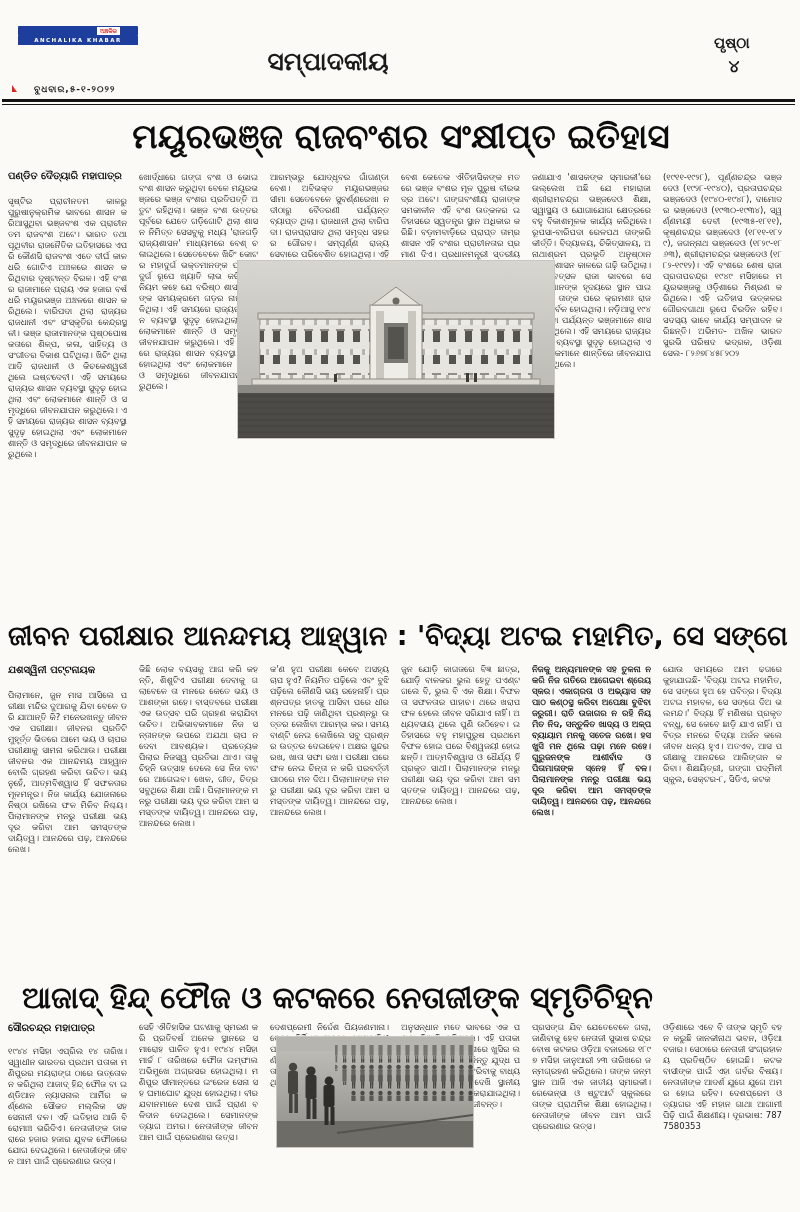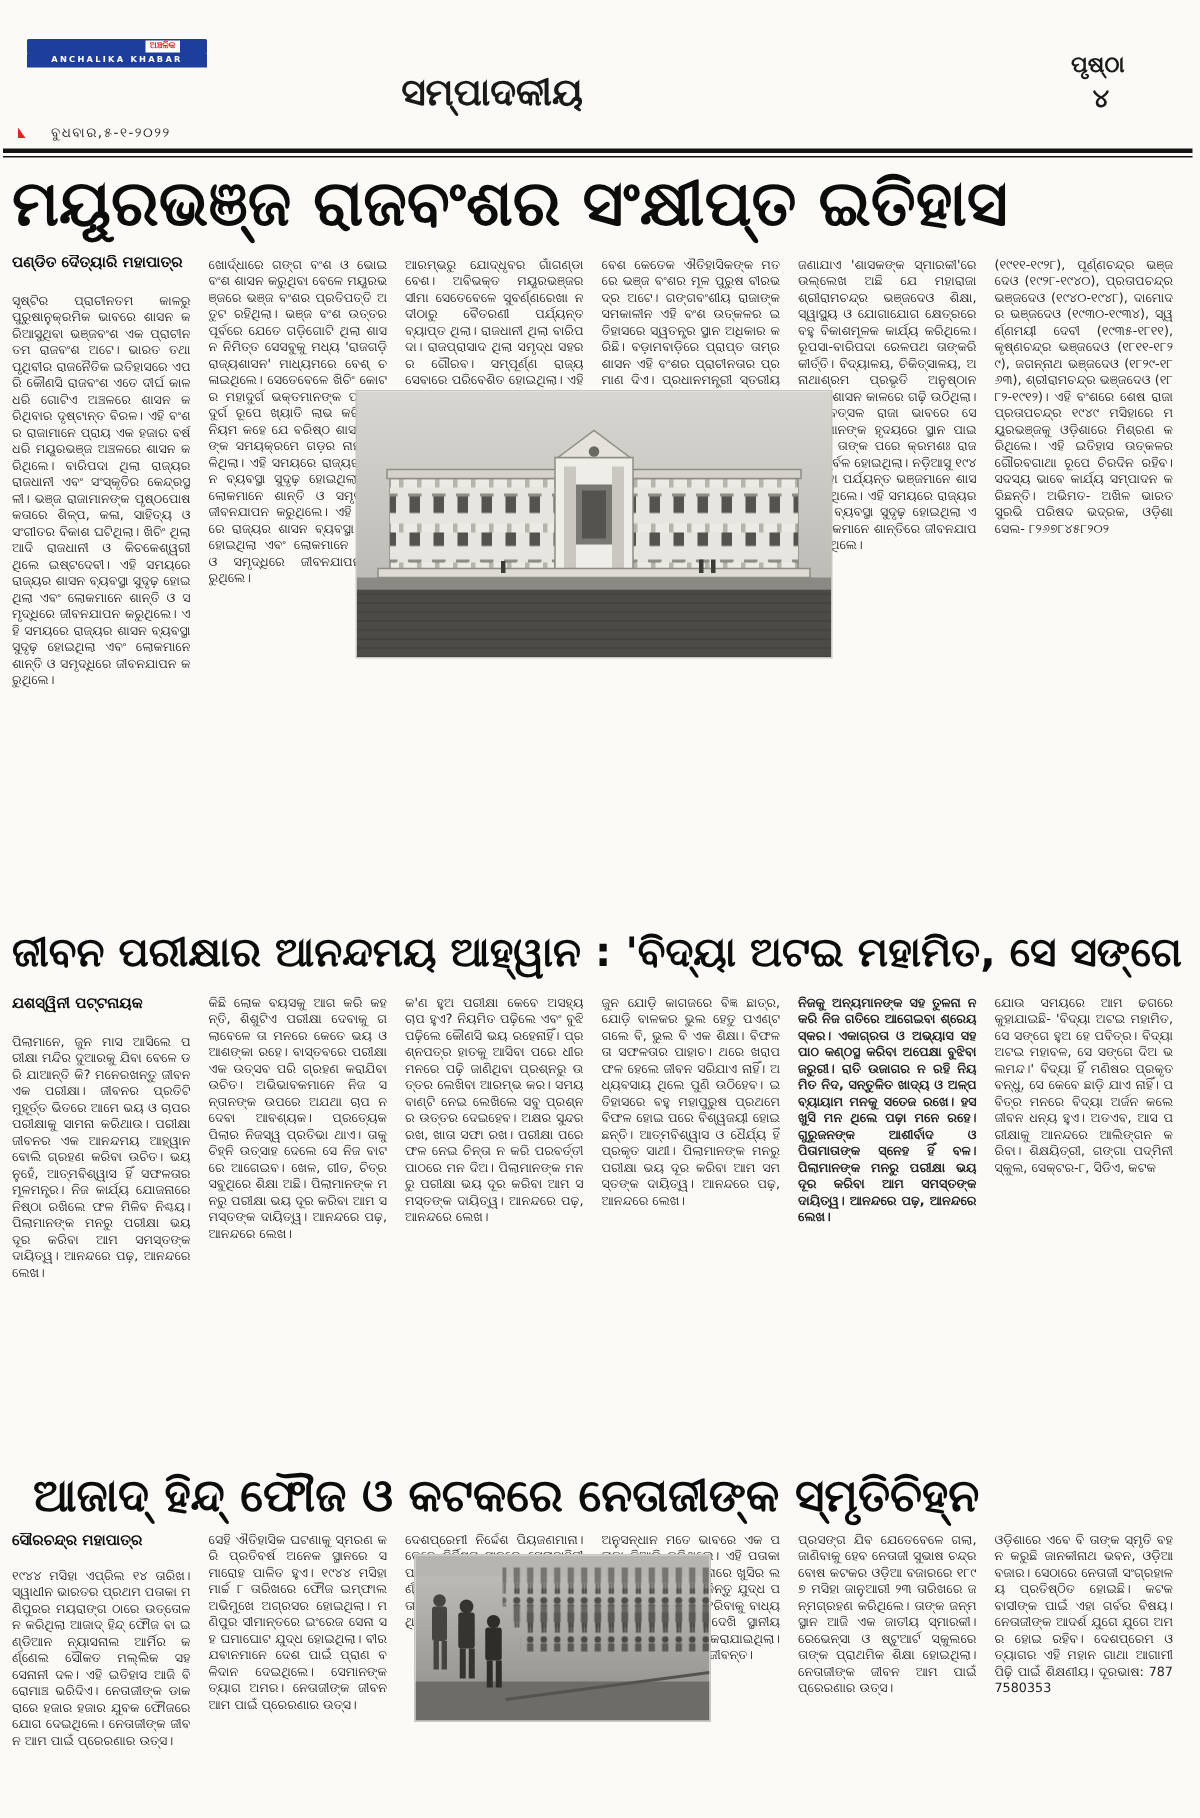--- a/index.html
+++ b/index.html
@@ -8,29 +8,29 @@
     background:#fbfaf6;color:#1a1a1a;
     font-family:"DejaVu Sans","Liberation Sans",sans-serif;
   }
   
   .logo{position:absolute;left:18px;top:26px;width:120px;height:60px;}
   .logo-topbar{position:relative;height:10px;background:#1e3e9e;border-radius:1px;}
   .logo-topchip{position:absolute;right:18px;top:1px;height:8px;padding:0 3px;background:#fff;color:#e02420;font-size:6px;line-height:8px;font-weight:bold;}
   .logo-title{font-size:34px;line-height:36px;font-weight:bold;font-style:italic;color:#e02420;text-align:center;margin-top:-3px;letter-spacing:2px;white-space:nowrap;overflow:hidden;}
   .logo-bottombar{height:9px;background:#1e3e9e;color:#fff;font-size:5.5px;line-height:9px;text-align:center;letter-spacing:1.5px;font-weight:bold;}
   .logo-tick{position:absolute;left:-6px;bottom:-6px;width:0;height:0;border-left:5px solid #e02420;border-top:7px solid transparent;}
-  .masthead-date{position:absolute;left:34px;top:84px;font-size:9px;font-weight:normal;letter-spacing:1px;}
+  .masthead-date{position:absolute;left:34px;top:84px;font-size:9px;font-weight:bold;letter-spacing:1px;}
   .section-title{position:absolute;left:0;top:47px;width:656px;text-align:center;font-size:25px;font-weight:bold;}
   .page-label{position:absolute;left:714px;top:34px;width:40px;text-align:left;font-size:15px;font-weight:bold;}
   .page-number{position:absolute;left:714px;top:56px;width:40px;text-align:center;font-size:17px;font-weight:bold;}
   .rule-thick{position:absolute;left:2px;top:99px;width:793px;height:3px;background:#141414;}
   .rule-thin{position:absolute;left:2px;top:104px;width:793px;height:1px;background:#141414;}
   
   .headline{position:absolute;font-weight:bold;color:#0c0c0c;white-space:nowrap;overflow:hidden;}
-  .h1{left:8px;top:108px;width:786px;font-size:42px;line-height:56px;}
+  .h1{left:8px;top:108px;width:786px;font-size:34px;line-height:56px;text-align:center;}
   .h2{left:8px;top:618px;width:786px;font-size:27px;line-height:36px;}
   .h3{left:22px;top:978px;width:760px;font-size:30px;line-height:40px;}
   .byline{position:absolute;font-size:10px;font-weight:bold;color:#0c0c0c;white-space:nowrap;overflow:hidden;}
   
   .col{position:absolute;width:119px;font-size:8.5px;line-height:11px;text-align:justify;overflow:hidden;color:#232323;word-break:break-all;}
   .a1c{top:172px;height:440px;}
   .a1c1{left:8px;top:196px;height:416px;}
   .a1c2{left:139px;}.a1c3{left:270px;}.a1c4{left:401px;}.a1c5{left:532px;}.a1c6{left:663px;}
   .a2c{top:664px;height:311px;}
   .a2c1{left:8px;top:690px;height:285px;}

